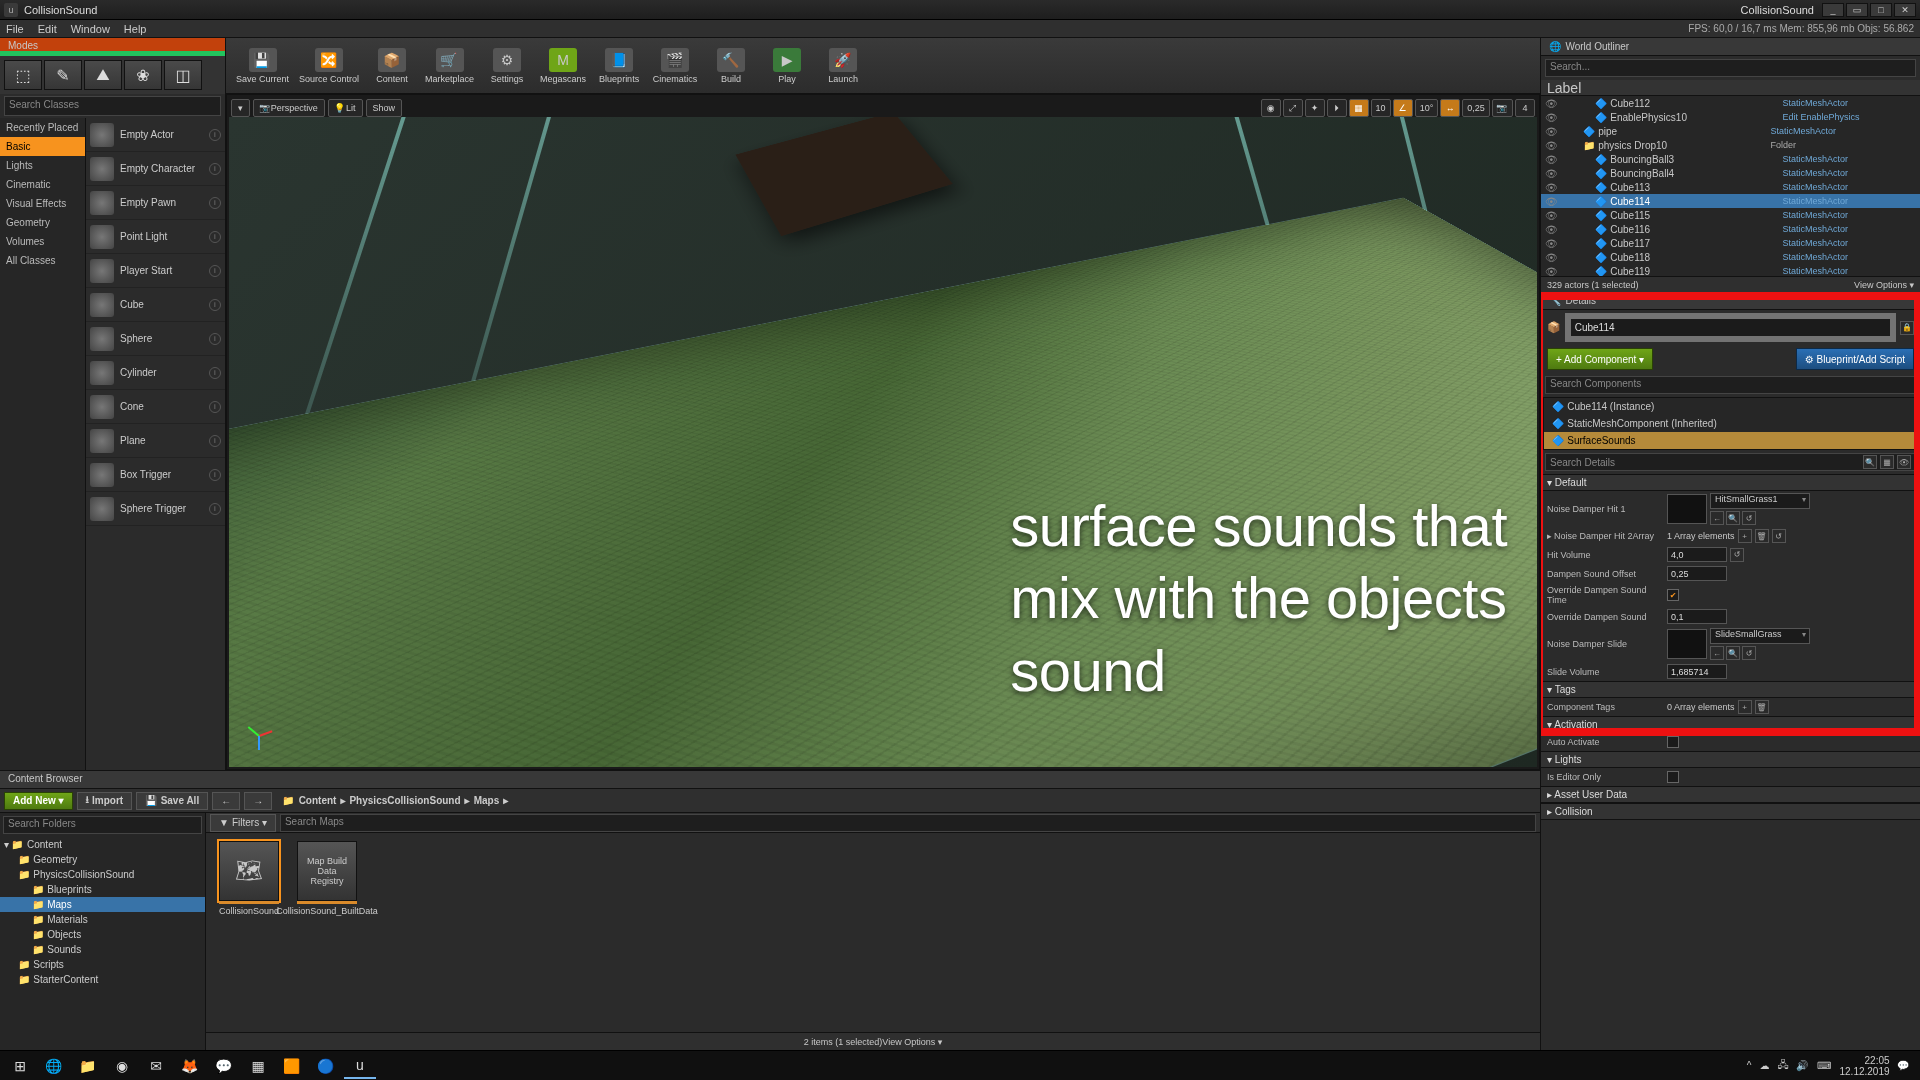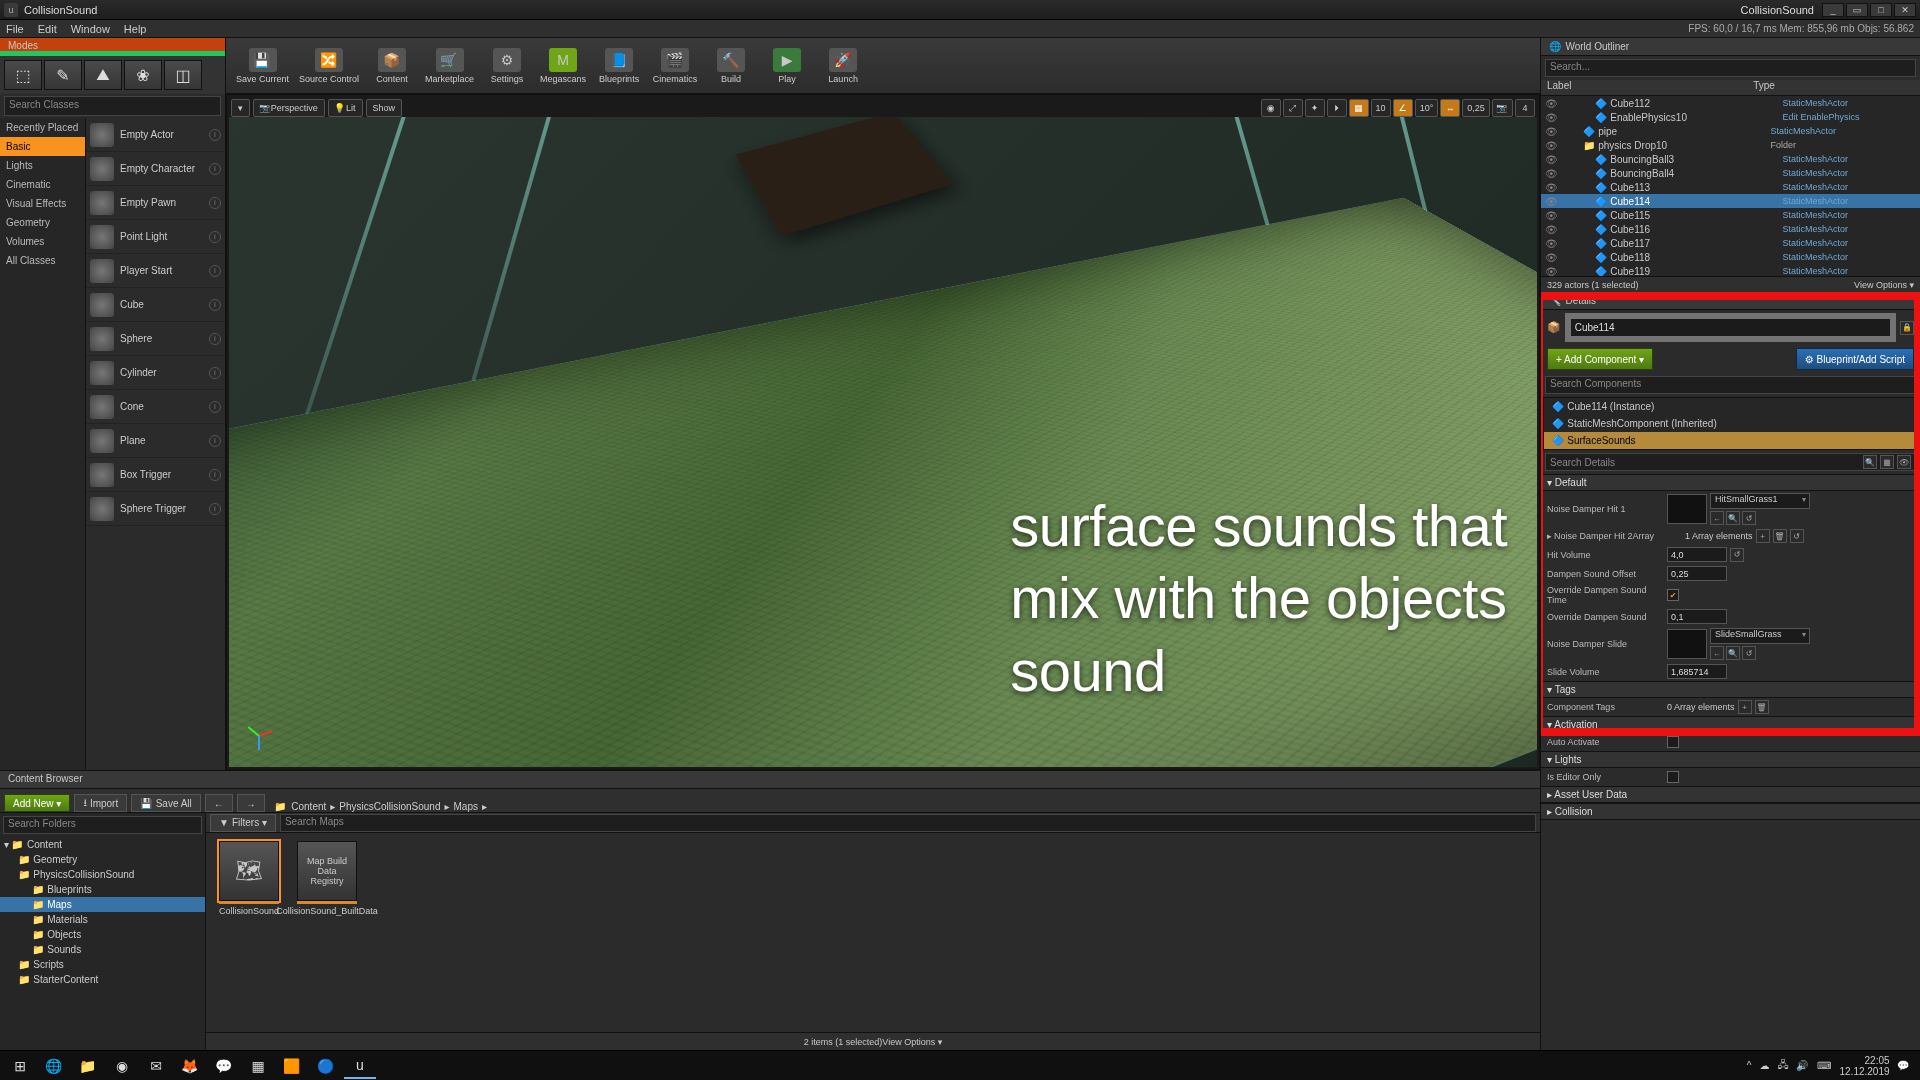--- a/index.html
+++ b/index.html
@@ -60,21 +60,21 @@
 .darkbox{position:absolute;left:40%;top:-2%;width:180px;height:130px;background:#2a1f17;transform:perspective(900px) rotateX(50deg) rotateZ(-24deg);box-shadow:0 12px 22px rgba(0,0,0,.55);}
 .beam{position:absolute;background:linear-gradient(180deg,rgba(160,255,240,.55),rgba(160,255,240,0));width:4px;height:520px;filter:blur(.5px);}
 .overlay-text { position: absolute; right: 30px; bottom: 60px; color: #fff; font-size: 58px; font-weight: 300; line-height: 1.25; text-shadow: 0 2px 6px rgba(0,0,0,.7); font-family:"Segoe UI Light","Segoe UI",sans-serif;letter-spacing:-.5px;}
 .gizmo{position:absolute;left:16px;bottom:16px;width:30px;height:30px;}
 .gizmo .ax{position:absolute;left:14px;top:14px;width:14px;height:2px;transform-origin:left center;}
 
 
 .rightcol { grid-column: 3; grid-row: 1 / span 2; display: flex; flex-direction: column; background: #2b2b2b; border-left:1px solid #111;}
 .panel-tab { height: 18px; background: #383838; padding: 2px 8px; font-size: 10px; display:flex;align-items:center;gap:4px;border-bottom:1px solid #111;}
 .outliner-search { margin: 3px 4px; height: 18px; background: #1e1e1e; border: 1px solid #444; padding: 1px 4px; font-size: 10px; color: #888; }
-.outliner-head { display: flex; background: #333; height: 16px; font-size: 10px; border-bottom: 1px solid #111; }
+.outliner-head { display: flex; background: #333; height: 16px; font-size: 14px; border-bottom: 1px solid #111; flex-direction: column; }
 .outliner-head div:first-child{width:56%;padding-left:6px;}
 .outliner-body { height: 180px; overflow: hidden; background:#262626;position:relative;}
 .orow { display: flex; align-items: center; height: 14px; font-size: 10px; padding-left: 4px; cursor:pointer;}
 .orow .eye{width:12px;Text-align:center;color:#888;margin-right:2px;}
 .orow .indent{display:inline-block;}
 .orow.selected { background: #3873a8; color:#fff;}
 .orow .olabel{width:50%;overflow:hidden;white-space:nowrap;}
 .orow .otype{flex:1;color:#6fa8d6;font-size:9px;}
 .orow .otype.folder{color:#aaa;}
 .outliner-status{height:16px;background:#2f2f2f;font-size:9px;padding:2px 6px;display:flex;justify-content:space-between;align-items:center;border-top:1px solid #111;}
@@ -97,21 +97,21 @@
 .numbox{width:60px;height:15px;background:#1b1b1b;border:1px solid #555;color:#ddd;font-size:9px;padding:0 3px;}
 .dropdown{height:16px;background:#1b1b1b;border:1px solid #555;color:#ccc;font-size:9px;padding:0 14px 0 4px;position:relative;min-width:100px;}
 .dropdown::after{content:"▾";position:absolute;right:3px;top:1px;font-size:8px;color:#888;}
 .thumb{width:40px;height:30px;background:#111;border:1px solid #555;}
 .chk{width:12px;height:12px;background:#1b1b1b;border:1px solid #666;display:inline-flex;align-items:center;justify-content:center;font-size:8px;color:#f7931e;}
 .smallicon{width:14px;height:14px;border:1px solid #555;background:#2a2a2a;font-size:8px;display:flex;align-items:center;justify-content:center;color:#aaa;cursor:pointer;}
 
 
 .cbrowser { grid-column: 1 / span 2; grid-row: 2; background: #2b2b2b; border-top: 1px solid #111; display:flex;flex-direction:column;}
 .cb-tab{height:18px;background:#383838;padding:2px 8px;font-size:10px;border-bottom:1px solid #111;}
-.cb-toolbar{height:24px;background:#2f2f2f;display:flex;align-items:flex-end;padding:0 4px;gap:4px;border-bottom:1px solid #111;}
+.cb-toolbar{height:24px;background:#2f2f2f;display:flex;align-items:center;padding:0 4px;gap:4px;border-bottom:1px solid #111;font-weight:bold;}
 .cb-btn{height:18px;padding:0 8px;background:#3a3a3a;border:1px solid #555;font-size:10px;color:#ccc;display:flex;align-items:center;gap:3px;cursor:pointer;}
 .cb-btn.green{background:linear-gradient(#6fa517,#4e7a10);color:#fff;border-color:#2a4205;}
 .cb-bread{display:flex;align-items:center;gap:4px;font-size:10px;color:#ccc;margin-left:6px;}
 .cb-bread span{cursor:pointer;}
 .cb-body{flex:1;display:flex;overflow:hidden;}
 .cb-tree{width:206px;background:#262626;border-right:1px solid #111;display:flex;flex-direction:column;}
 .cb-tree-search{margin:3px;height:18px;background:#1e1e1e;border:1px solid #444;font-size:10px;color:#888;padding:1px 4px;}
 .cb-tree-list{flex:1;overflow:auto;}
 .cb-tree-list div{padding:2px 4px;font-size:10px;color:#ccc;cursor:pointer;white-space:nowrap;}
 .cb-tree-list div.sel{background:#3873a8;color:#fff;}
@@ -469,21 +469,21 @@
                 <div class="smallicon">←</div>
                 <div class="smallicon">🔍</div>
                 <div class="smallicon">↺</div>
               </div>
             </div>
           </div>
         </div>
         <div class="prop">
           <div class="plabel">▸ <span>Noise Damper Hit 2Array</span></div>
           <div class="pval">
-            <span style="font-size:9px;margin-left:18px;">1 Array elements</span>
+            <span style="font-size:9px;">1 Array elements</span>
             <div class="smallicon">+</div>
             <div class="smallicon">🗑</div>
             <div class="smallicon">↺</div>
           </div>
         </div>
         <div class="prop">
           <div class="plabel">Hit Volume</div>
           <div class="pval">
               <input class="numbox" value="4,0" style="">
               <div class="smallicon">↺</div>

